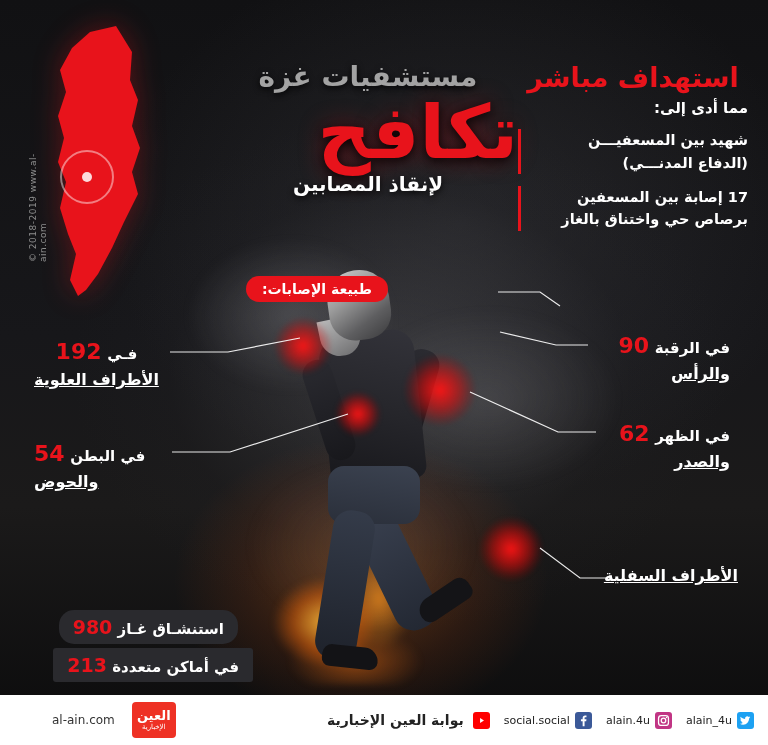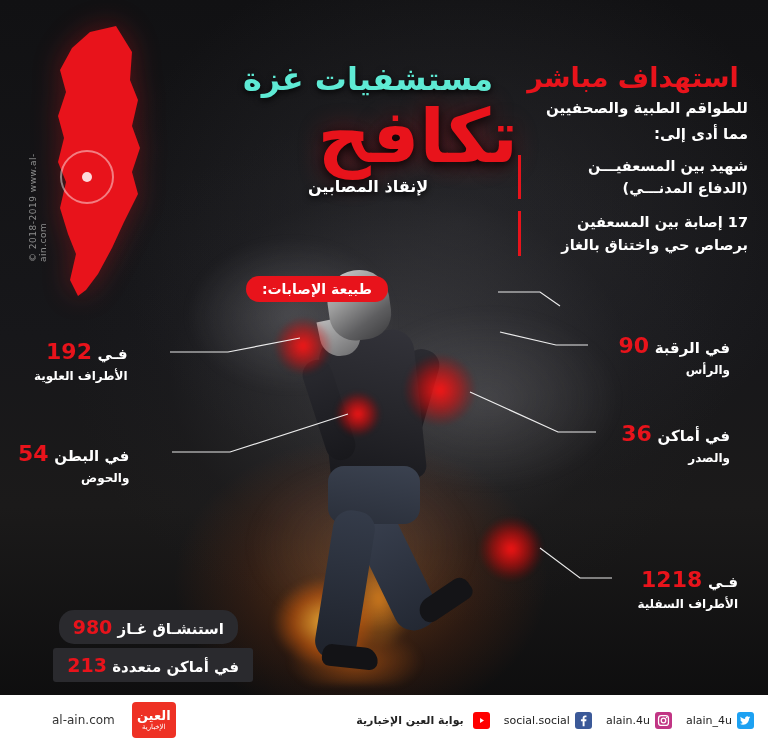--- a/index.html
+++ b/index.html
@@ -100,30 +100,30 @@
   
   .hotspot {
     position: absolute; border-radius: 50%;
     background: radial-gradient(circle, rgba(255,20,20,0.95) 0%, rgba(225,10,10,0.55) 38%, rgba(180,0,0,0.18) 62%, rgba(140,0,0,0) 80%);
     filter: blur(2px);
   }
 
   
   .title-block { position: absolute; right: 250px; top: 62px; text-align: center; width: 300px; }
   .title-main {
-    font-size: 32px; font-weight: bold; color: #5eead4; letter-spacing: 0; line-height: 1.1;
+    font-size: 28px; font-weight: bold; color: #a3a3a3; letter-spacing: 0; line-height: 1.1;
     text-shadow: 0 2px 6px rgba(0,0,0,0.9);
   }
   .title-big {
     font-size: 74px; font-weight: bold; color: #e8131b; line-height: 1.02; margin-top: 2px;
     text-shadow: 0 3px 12px rgba(0,0,0,0.95), 0 0 26px rgba(230,10,20,0.35);
     text-align: right;
   }
   .title-sub {
-    font-size: 16px; font-weight: bold; color: #ffffff; margin-top: 2px;
+    font-size: 20px; font-weight: bold; color: #ffffff; margin-top: 2px;
     text-shadow: 0 2px 6px rgba(0,0,0,0.9);
   }
 
   
   .topleft { position: absolute; right: 8px; top: 62px; width: 242px; text-align: right; padding-right: 12px; }
   .tl-head { font-size: 27px; font-weight: bold; color: #e8131b; line-height: 1.15; text-align: center; }
   .tl-sub { font-size: 15px; font-weight: bold; color: #ffffff; margin-top: 6px; line-height: 1.3; }
   .tl-lead { font-size: 15px; font-weight: bold; color: #ffffff; margin-top: 6px; }
   .tl-item {
     position: relative; margin-top: 12px; padding-right: 0; padding-left: 14px;
@@ -152,21 +152,21 @@
   .section-tag {
     position: absolute; right: 380px; top: 276px;
     background: #e8131b; color: #fff; font-size: 14px; font-weight: bold;
     padding: 5px 16px; border-radius: 13px; white-space: nowrap;
   }
 
   
   .callout { position: absolute; font-weight: bold; color: #ffffff; line-height: 1.45; white-space: nowrap; }
   .callout .num { color: #e8131b; font-size: 22px; }
   .callout .txt { font-size: 15px; }
-  .callout .line2 { font-size: 12px; }
+  .callout .line2 { font-size: 16px; text-decoration: underline; }
   .callout.right-side { text-align: right; }
   .callout.left-side { text-align: left; }
 
   .leader { position: absolute; stroke: #ffffff; stroke-width: 1.2; fill: none; opacity: .9; }
 
   
   .bar {
     position: absolute; background: #2a2a2e; color: #fff; font-weight: bold;
     padding: 6px 14px; border-radius: 3px; font-size: 15px; white-space: nowrap;
   }
@@ -177,21 +177,21 @@
   
   .footer {
     position: absolute; left: 0; right: 0; bottom: 0; height: 50px;
     background: #ffffff; display: flex; align-items: center; justify-content: space-between;
     padding: 0 14px; direction: rtl;
   }
   .social { display: flex; align-items: center; gap: 14px; direction: rtl; }
   .social-item { display: flex; align-items: center; gap: 5px; font-size: 11px; color: #222; }
   .sicon { width: 17px; height: 17px; border-radius: 3px; display: inline-block; position: relative; }
   .sicon svg { display: block; }
-  .portal-name { font-size: 11px; color: #222; font-weight: bold; margin-right: 4px; }
+  .portal-name { font-size: 14px; color: #222; font-weight: bold; margin-right: 4px; }
   .footer-right { display: flex; align-items: center; gap: 17px; direction: ltr; margin-left: 38px; }
   .site-url { font-size: 12px; color: #333; }
   .logo {
     width: 44px; height: 36px; background: #ee3124; border-radius: 4px;
     display: flex; flex-direction: column; align-items: center; justify-content: center;
     color: #fff; line-height: 1;
   }
   .logo .l1 { font-size: 13px; font-weight: bold; }
   .logo .l2 { font-size: 7px; margin-top: 2px; }
 </style>
@@ -231,21 +231,20 @@
   </div>
 
   <div class="title-block">
     <div class="title-main">مستشفيات غزة</div>
     <div class="title-big">تكافح</div>
     <div class="title-sub">لإنقاذ المصابين</div>
   </div>
 
   <div class="topleft">
     <div class="tl-head">استهداف مباشر</div>
-    <div class="tl-sub">للطواقم الطبية والصحفيين</div>
     <div class="tl-lead">مما أدى إلى:</div>
     <div class="tl-item">
       <span>شهيد بين المسعفيـــن (الدفاع المدنـــي)</span>
     </div>
     <div class="tl-item">
       <span>17 إصابة بين المسعفين برصاص حي واختناق بالغاز</span>
     </div>
   </div>
 
   <div class="section-tag">طبيعة الإصابات:</div>
@@ -259,38 +258,36 @@
     <polyline points="498,292 540,292 560,306"></polyline>
   </svg>
 
   <div class="callout right-side" style="right:38px;top:330px;">
     <div><span class="txt">في الرقبة</span>
       <span class="num">90</span></div>
     <div class="line2">والرأس</div>
   </div>
 
   <div class="callout right-side" style="right:38px;top:418px;">
-    <div><span class="txt">في أماكن</span>
-      <span class="num">36</span></div>
+    <div><span class="txt">في الظهر</span>
+      <span class="num">62</span></div>
     <div class="line2">والصدر</div>
   </div>
 
   <div class="callout right-side" style="right:30px;top:564px;">
-    <div><span class="txt">فـي</span>
-      <span class="num">1218</span></div>
     <div class="line2">الأطراف السفلية</div>
   </div>
 
-  <div class="callout left-side" style="left:34px;top:336px;text-align:right;">
+  <div class="callout left-side" style="left:34px;top:336px;text-align:center;">
     <div><span class="txt">فـي</span>
       <span class="num">192</span></div>
     <div class="line2">الأطراف العلوية</div>
   </div>
 
-  <div class="callout left-side" style="left:18px;top:438px;text-align:right;">
+  <div class="callout left-side" style="left:34px;top:438px;text-align:left;">
     <div><span class="txt">في البطن</span>
       <span class="num">54</span></div>
     <div class="line2">والحوض</div>
   </div>
 
   <div class="bar b1">
     <span class="txt">استنشـاق غـاز</span>
     <span class="num">980</span>
   </div>
   <div class="bar b2">

